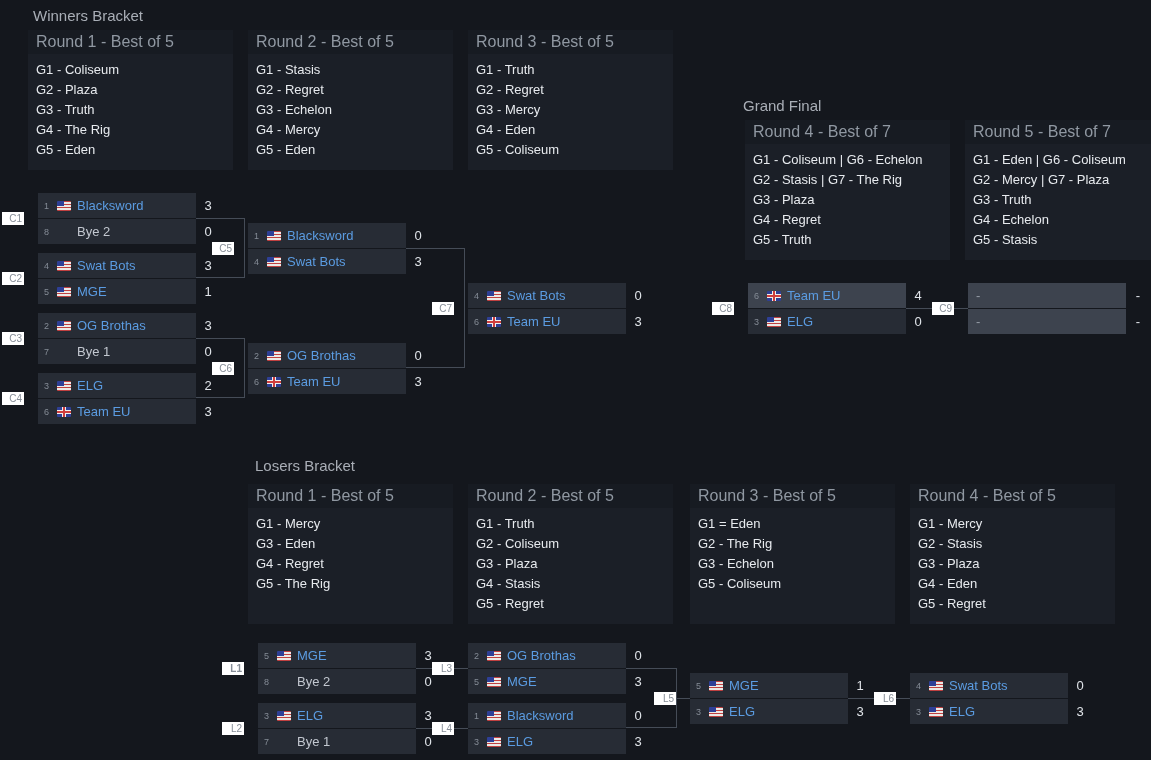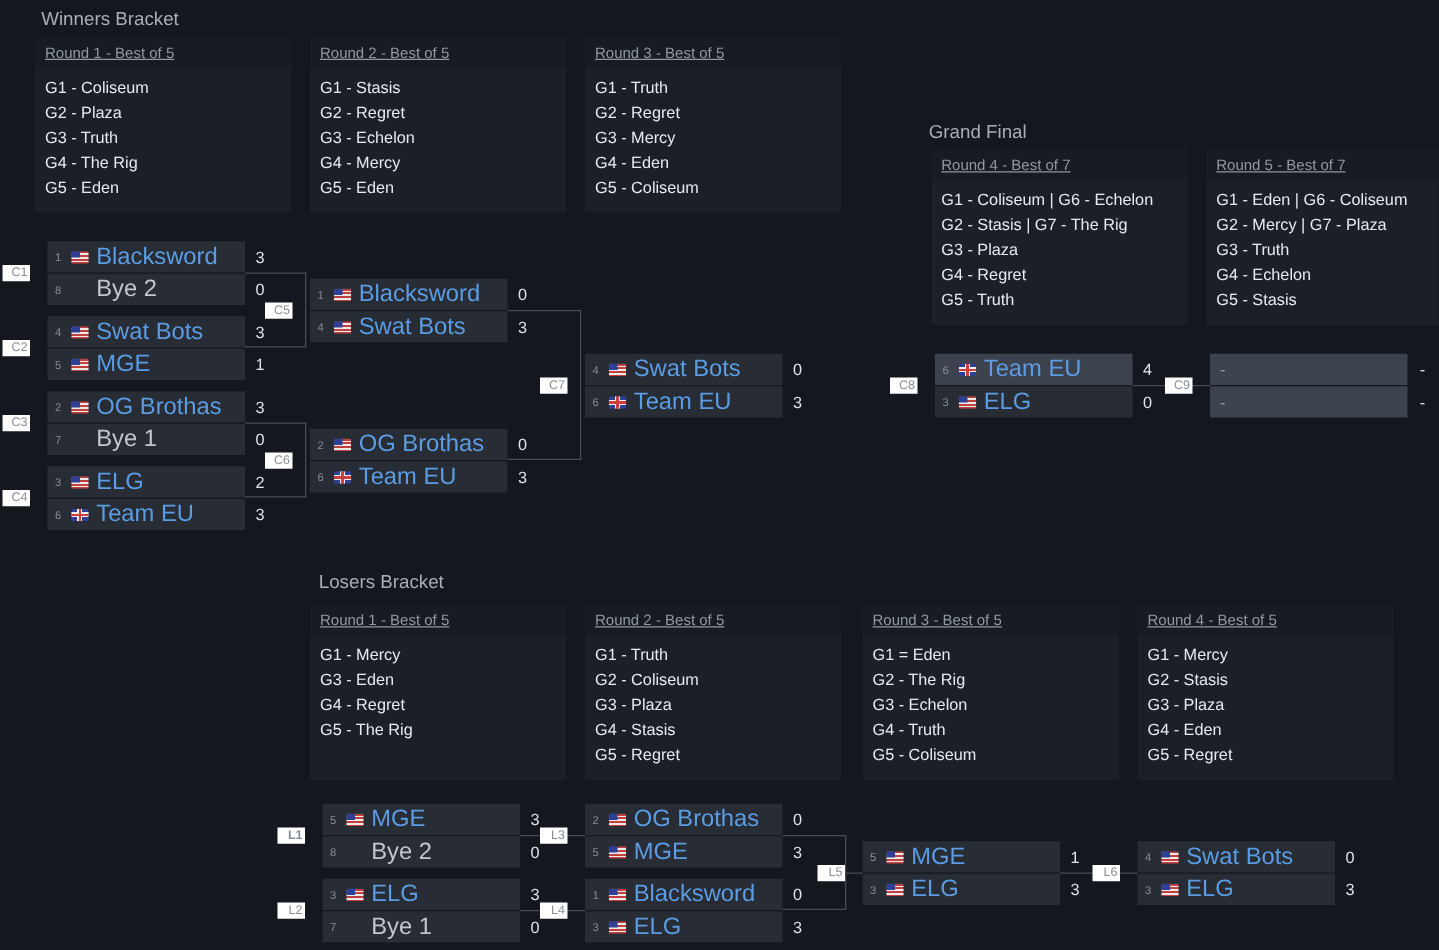--- a/index.html
+++ b/index.html
@@ -7,31 +7,31 @@
   body {
     width:1151px; height:760px; overflow:hidden; position:relative;
     background:#14171d;
     font-family:"Liberation Sans", sans-serif;
   }
   #stage { position:absolute; inset:0; }
 
   .section-title { position:absolute; font-size:15px; color:#a9aeb6; z-index:2; white-space:nowrap; }
 
   .panel { position:absolute; width:205px; height:140px; background:#1b1f27; z-index:1; }
-  .round-header { height:24px; line-height:24px; padding:0 8px; background:#171b22; color:#9098a2; font-size:12px; white-space:nowrap;text-decoration:underline; }
+  .round-header { height:24px; line-height:24px; padding:0 8px; background:#171b22; color:#9098a2; font-size:16px; white-space:nowrap; }
   .maps { padding:6px 8px 0 8px; }
   .map-line { height:20px; line-height:20px; font-size:13px; color:#e7eaee; white-space:nowrap; }
 
   .match { position:absolute; width:182px; z-index:2; }
   .team-row { display:flex; height:25px; margin-bottom:1px; }
   .row-main { display:flex; align-items:center; width:158px; background:#272c35; overflow:hidden; }
   .row-main.hl { background:#3d434e; }
   .row-score { width:24px; text-align:center; line-height:25px; font-size:13px; color:#dfe3e8; }
   .seed { width:13px; margin-left:6px; font-size:9px; color:#858c96; flex:none; }
-  .name { font-size:19px; white-space:nowrap; }
+  .name { font-size:13px; white-space:nowrap; }
   .name.link { color:#5b9ce2; cursor:pointer; }
   .name.plain { color:#c2c7cf; }
   .placeholder-name { margin-left:8px; font-size:13px; color:#959ca6; }
 
   .flag { width:14px; height:10px; margin-right:6px; flex:none; border-radius:1px; display:inline-block; }
   .flag.none { visibility:hidden; }
   .flag[data-country="us"]{
     background-image: linear-gradient(#2e3f96,#2e3f96), repeating-linear-gradient(180deg,#c04040 0 1.5px,#ece9e6 1.5px 3px);
     background-size: 7px 5px, 100% 100%;
     background-repeat: no-repeat, repeat;
@@ -136,21 +136,20 @@
         <div class="map-line">G4 - Stasis</div>
         <div class="map-line">G5 - Regret</div>
       </div>
     </div>
     <div class="panel" style="left: 690px; top: 484px;">
       <div class="round-header">Round 3 - Best of 5</div>
       <div class="maps">
         <div class="map-line">G1 = Eden</div>
         <div class="map-line">G2 - The Rig</div>
         <div class="map-line">G3 - Echelon</div>
-        <div class="map-line">G4 - Truth</div>
         <div class="map-line">G5 - Coliseum</div>
       </div>
     </div>
     <div class="panel" style="left: 910px; top: 484px;">
       <div class="round-header">Round 4 - Best of 5</div>
       <div class="maps">
         <div class="map-line">G1 - Mercy</div>
         <div class="map-line">G2 - Stasis</div>
         <div class="map-line">G3 - Plaza</div>
         <div class="map-line">G4 - Eden</div>

